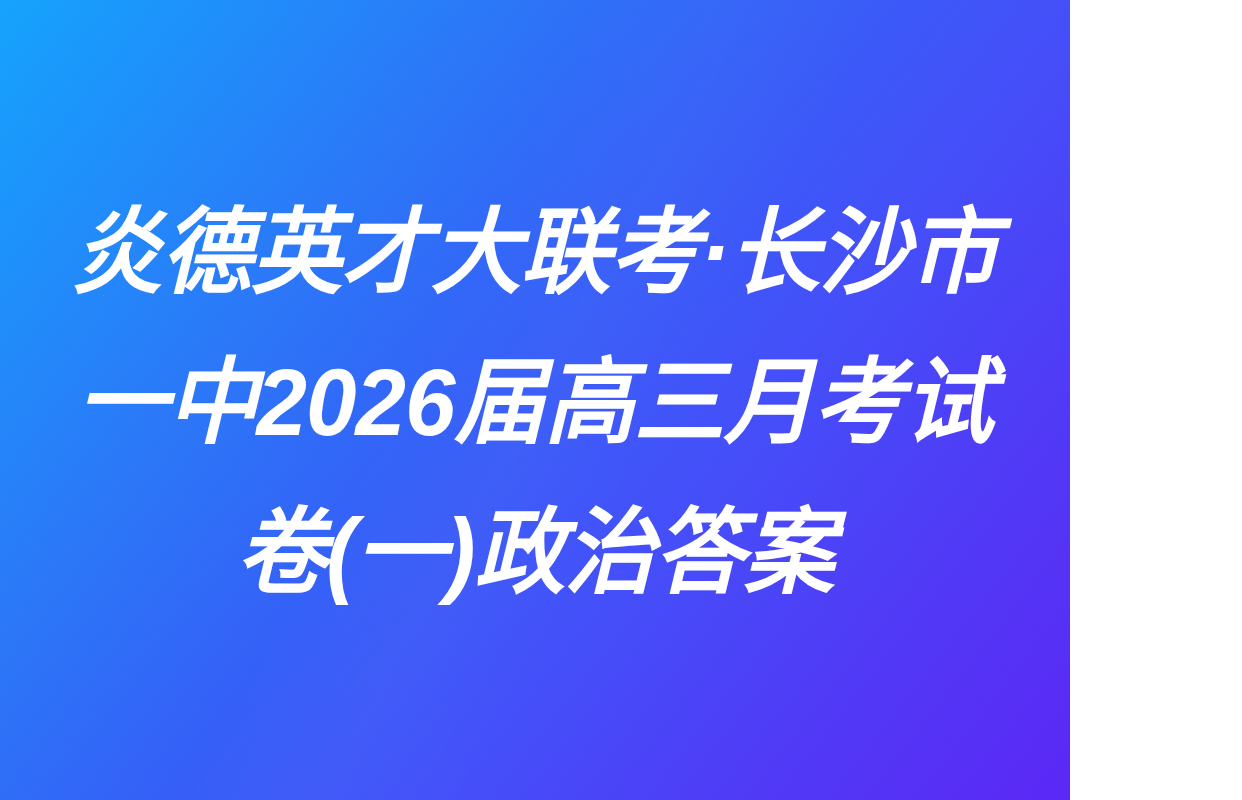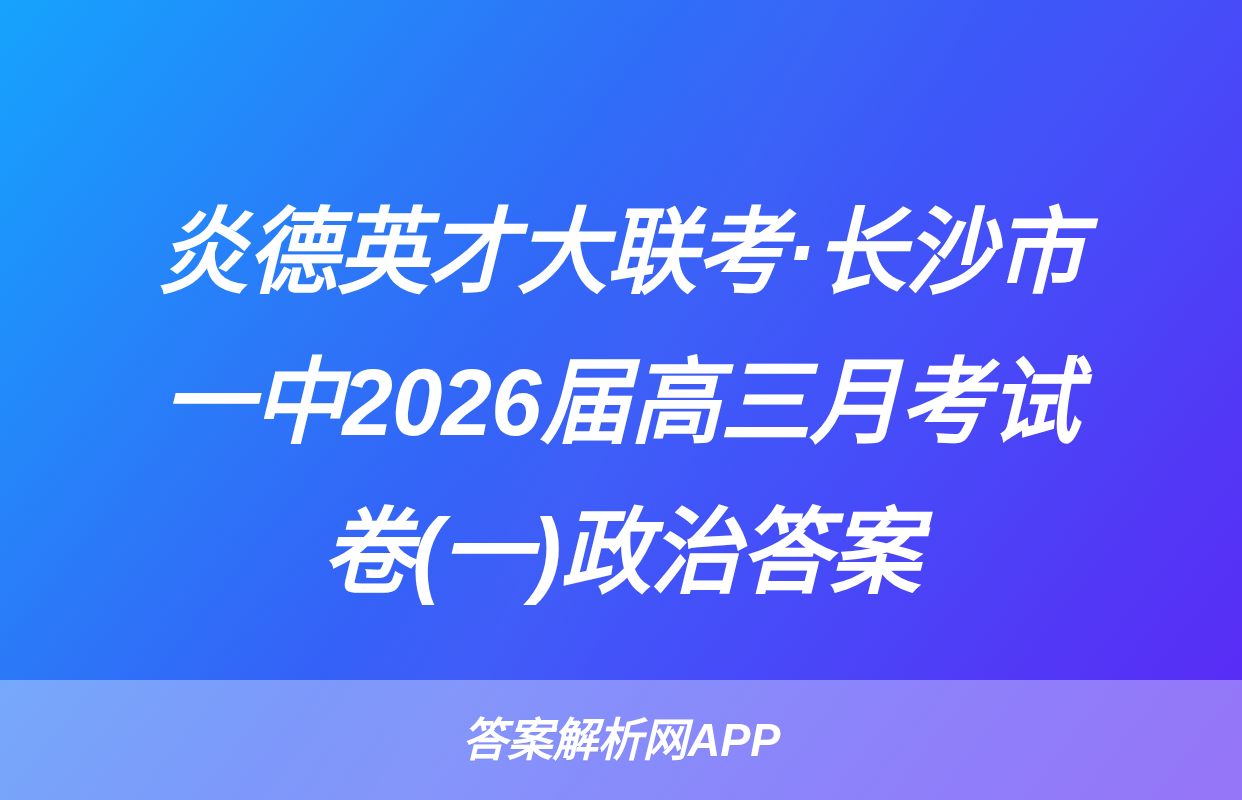--- a/index.html
+++ b/index.html
@@ -4,21 +4,21 @@
 <title>答案解析网APP</title>
 <style>
   html, body {
     margin: 0;
     padding: 0;
     background: #ffffff;
   }
 
   .poster {
     position: relative;
-    width: 1242px;
+    width: 1070px;
     height: 800px;
     overflow: hidden;
     font-family: "Liberation Sans", "DejaVu Sans", sans-serif;
     
     background-color: #2F6CF8;
     background-image: linear-gradient(
         128deg,
         #16A3FD 0%,
         #1D93FB 11%,
         #2A7BF8 27%,
@@ -107,17 +107,14 @@
 <div class="poster">
 
   <div class="sheen"></div>
 
   <div class="headline">
     <span class="line line-1">炎德英才大联考·长沙市</span>
     <span class="line line-2">一中2026届高三月考试</span>
     <span class="line line-3">卷(一)政治答案</span>
   </div>
 
-  <div class="app-banner">
-    <span class="brand">答案解析网APP</span>
-  </div>
 
 </div>
 
 </body></html>

